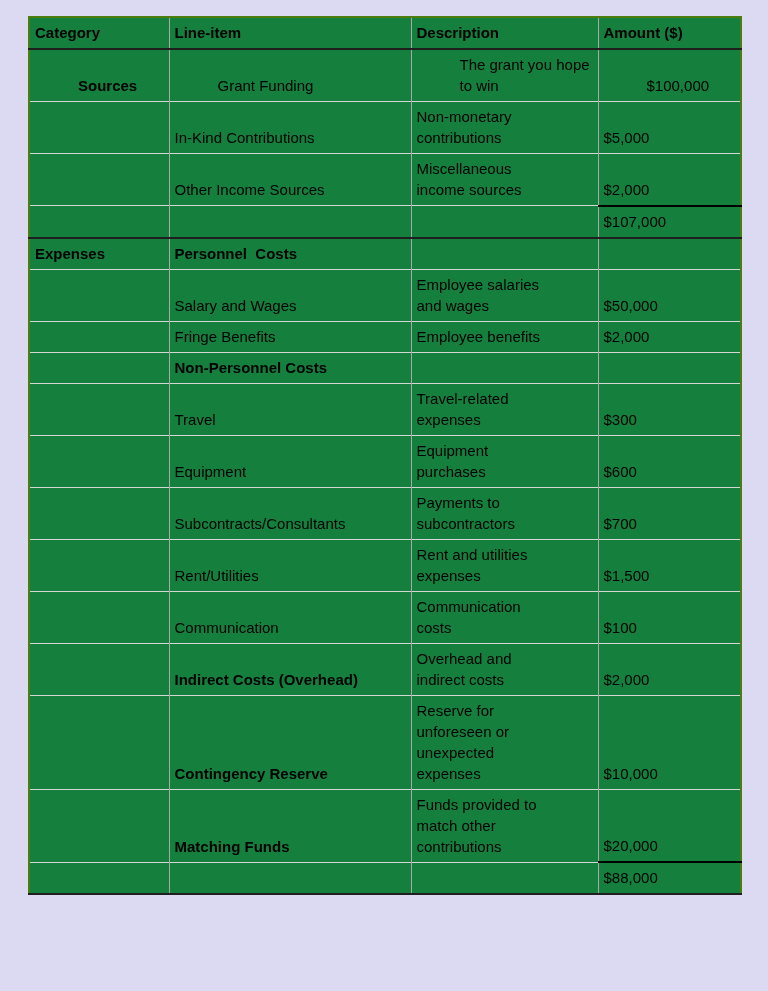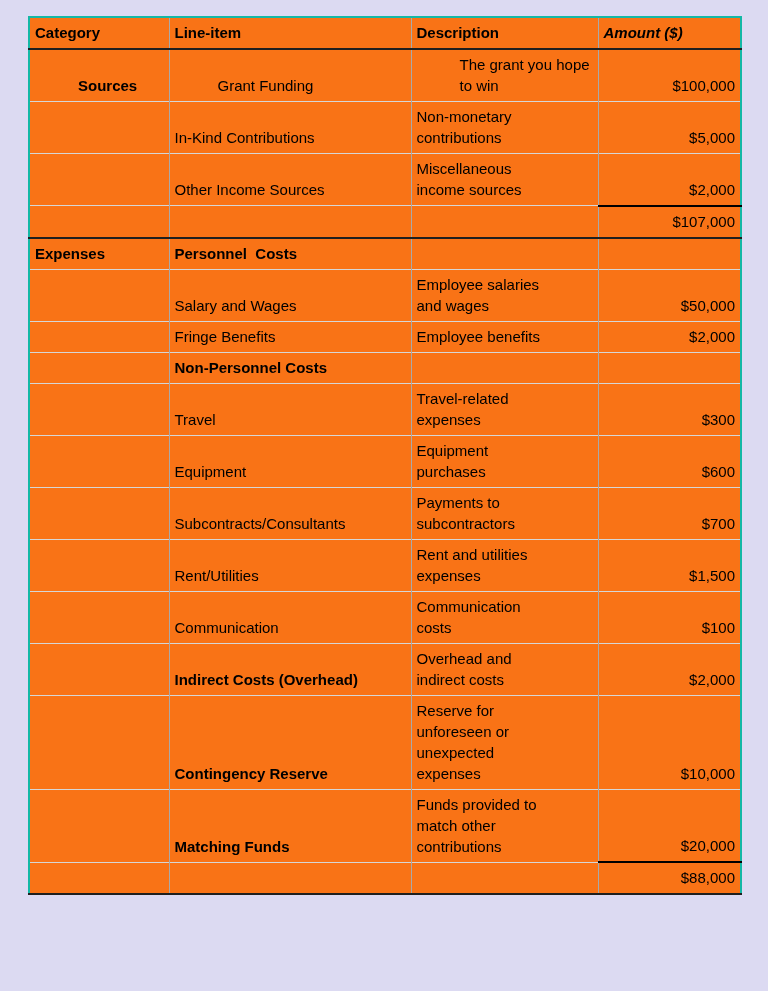--- a/index.html
+++ b/index.html
@@ -11,48 +11,48 @@
     width: 768px;
     height: 991px;
     box-sizing: border-box;
     padding: 16px 28px;
     background: #dcdaf2;
   }
   table.budget {
     border-collapse: collapse;
     table-layout: fixed;
     width: 712px;
-    background: #f97316;
-    border: 2px solid #14b8a6;
+    background: #15803d;
+    border: 2px solid #4d7c0f;
   }
   th, td {
     font-size: 15px;
     line-height: 21px;
     color: #000000;
     vertical-align: bottom;
     padding: 4px 5px 5px 5px;
     white-space: pre-wrap;
     overflow: hidden;
     word-wrap: break-word;
   }
   th {
     text-align: left;
     font-weight: bold;
     border-bottom: 2px solid #1f1f1f;
     border-right: 1px solid #a9a9a9;
   }
-  th:last-child { border-right: none; font-style: italic; }
+  th:last-child { border-right: none; }
   td {
     border-right: 1px solid #a9a9a9;
     border-top: 1px solid #d6d6d6;
     font-weight: normal;
   }
   td:last-child { border-right: none; }
   tbody tr:first-child td { border-top: none; padding-left: 48px; }
-  td.amt { text-align: right; }
+  td.amt { }
   td.b { font-weight: bold; }
   td.topline { border-top: 2px solid #000000; margin-left: 27px; }
   td.section-end { border-bottom: 2px solid #1f1f1f; }
 </style>
 </head>
 <body>
 
 <div class="page">
   <table class="budget">
     <colgroup>

